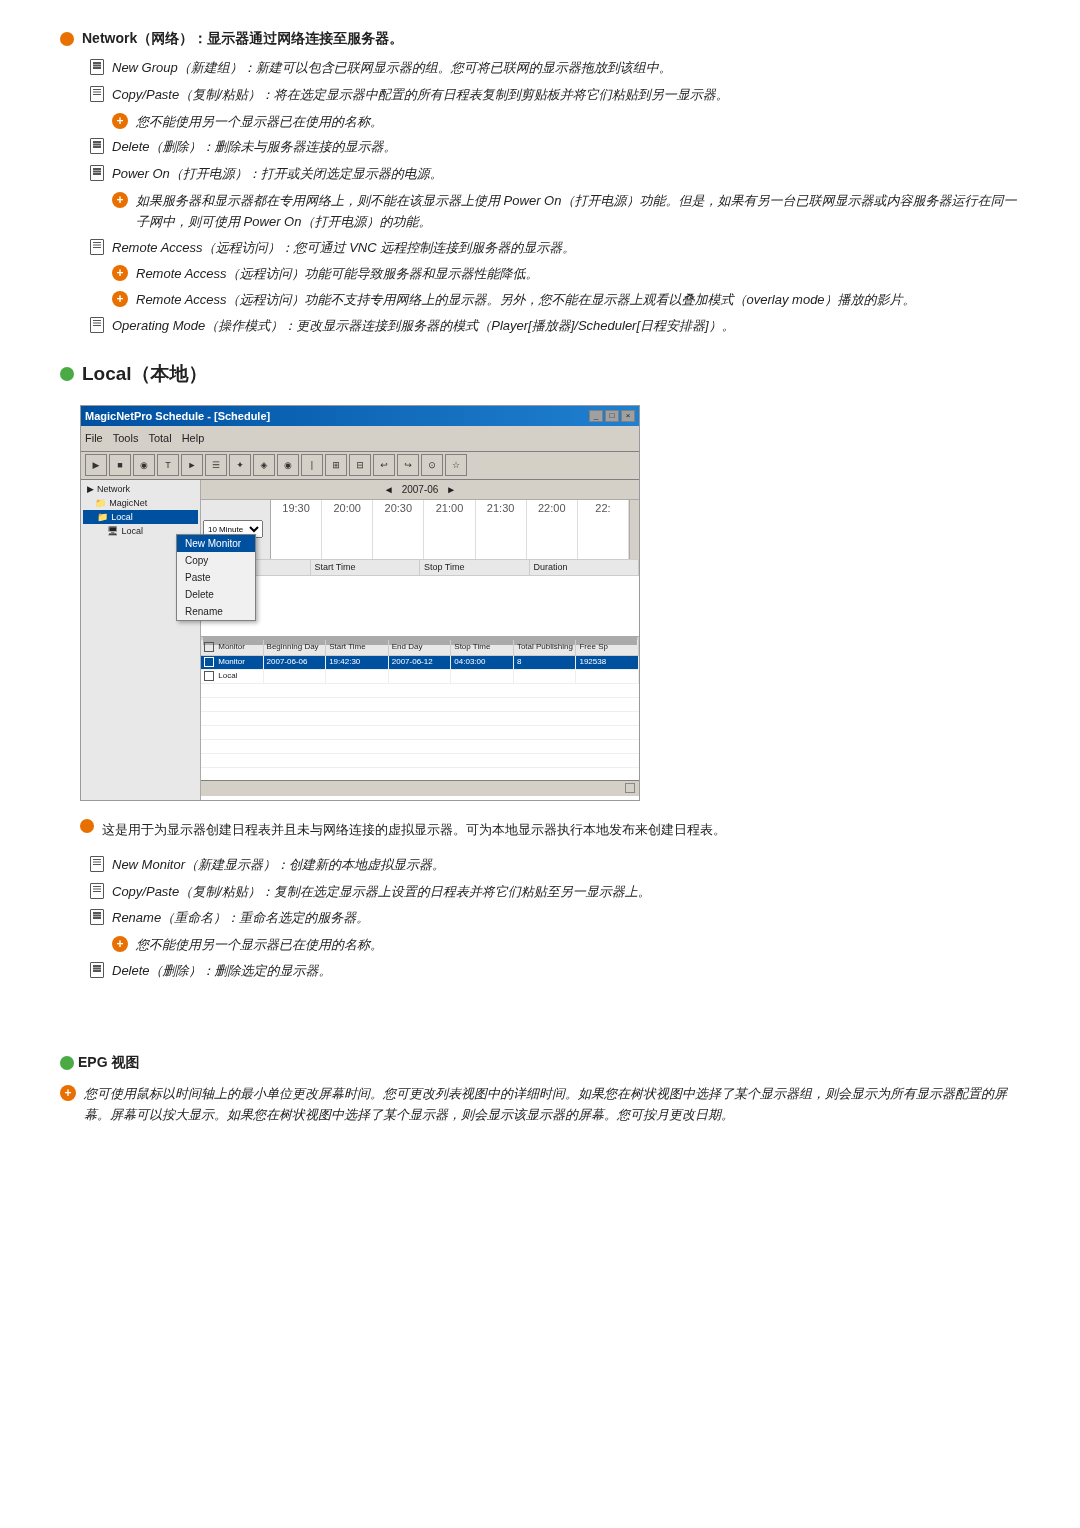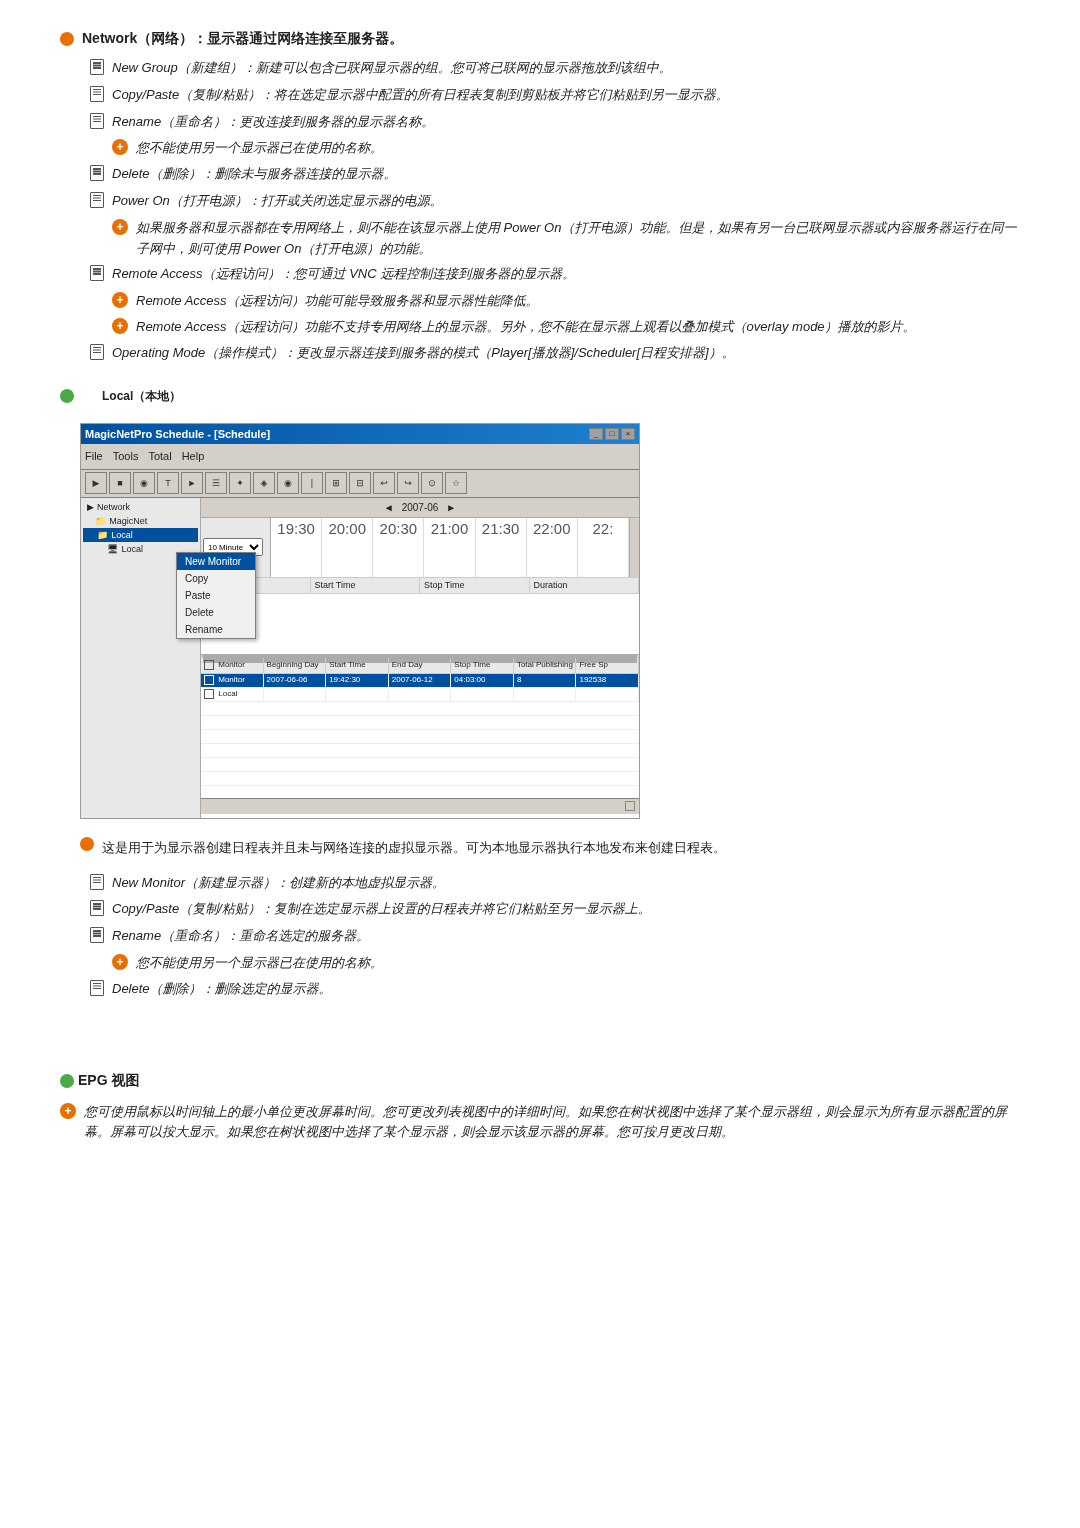--- a/index.html
+++ b/index.html
@@ -271,21 +271,21 @@
       display: flex;
     }
 
     .time-slot {
       flex: 1;
       border-right: 1px solid #ddd;
       display: flex;
       align-items: flex-start;
       padding-top: 2px;
       justify-content: center;
-      font-size: 15px;
+      font-size: 11px;
       color: #555;
     }
 
     .schedule-list {
       border-bottom: 1px solid #ccc;
       height: 80px;
     }
 
     .schedule-list-header {
       display: flex;
@@ -404,24 +404,20 @@
     <div class="item-row">
       <span class="page-icon item-icon"></span>
       <span class="text-content">New Group（新建组）：新建可以包含已联网显示器的组。您可将已联网的显示器拖放到该组中。</span>
     </div>
 
     <div class="item-row">
       <span class="page-icon item-icon"></span>
       <span class="text-content">Copy/Paste（复制/粘贴）：将在选定显示器中配置的所有日程表复制到剪贴板并将它们粘贴到另一显示器。</span>
     </div>
 
-    <div class="item-row">
-      <span class="page-icon item-icon"></span>
-      <span class="text-content">Rename（重命名）：更改连接到服务器的显示器名称。</span>
-    </div>
 
     <div class="item-row sub-item-row" style="padding-left:32px;">
       <span class="plus-icon">+</span>
       <span class="text-content">您不能使用另一个显示器已在使用的名称。</span>
     </div>
 
     <div class="item-row">
       <span class="page-icon item-icon"></span>
       <span class="text-content">Delete（删除）：删除未与服务器连接的显示器。</span>
     </div>
@@ -454,21 +450,21 @@
       <span class="page-icon item-icon"></span>
       <span class="text-content">Operating Mode（操作模式）：更改显示器连接到服务器的模式（Player[播放器]/Scheduler[日程安排器]）。</span>
     </div>
 
   </div>
 </div>
 
 <div style="margin-top: 24px; margin-bottom: 10px;">
   <div class="section-header">
     <span class="bullet-green"></span>
-    <span style="font-weight:bold;font-size:12px;margin-left:20px;">Local（本地）</span>
+    <span style="font-weight:bold;font-size:19px;">Local（本地）</span>
   </div>
 </div>
 
 <div class="screenshot-container">
 
   <div class="win-titlebar">
     <span class="win-title-text">MagicNetPro Schedule - [Schedule]</span>
     <div class="win-controls">
       <div class="win-btn">_</div>
       <div class="win-btn">□</div>

